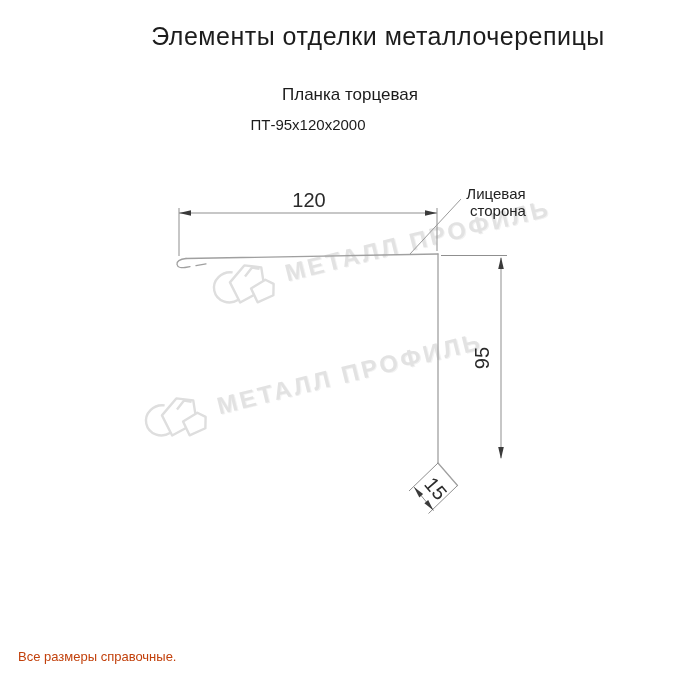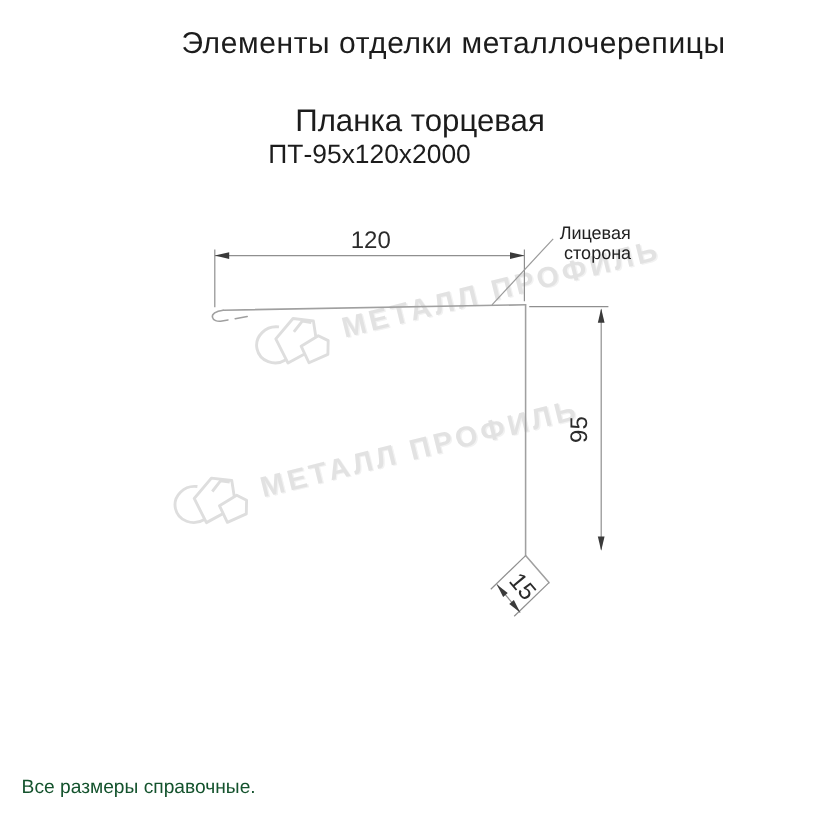--- a/index.html
+++ b/index.html
@@ -6,46 +6,46 @@
   #page{
     position:relative;width:700px;height:700px;background:#ffffff;
     font-family:"Liberation Sans", sans-serif;overflow:hidden;
   }
   .page-title{
     position:absolute;top:22px;left:0;width:700px;text-align:center;
     font-size:25px;font-weight:400;color:#1c1c1c;letter-spacing:0.5px;padding-left:28px;
   }
   .product-name{
     position:absolute;top:85px;left:0;width:700px;text-align:center;
-    font-size:26px;font-weight:400;color:#1c1c1c;
+    font-size:17px;font-weight:400;color:#1c1c1c;
   }
   .product-code{
     position:absolute;top:116px;left:0;width:616px;text-align:center;
-    font-size:22px;font-weight:400;color:#1c1c1c;
+    font-size:15px;font-weight:400;color:#1c1c1c;
   }
   
   .watermark{
     position:absolute;display:flex;align-items:center;gap:10px;
     transform:rotate(-14deg);transform-origin:left center;
     pointer-events:none;user-select:none;
   }
   .watermark .wm-text{
     font-size:24px;font-weight:700;letter-spacing:3px;color:#e2e2e2;
     white-space:nowrap;
     text-shadow:1px 1px 0 #f2f2f2;
   }
   .wm-row1{left:204px;top:265px;}
   .wm-row2{left:136px;top:398px;}
   
   .drawing{position:absolute;left:0;top:0;width:700px;height:700px;}
   .dim-text{font-size:20px;fill:#2b2b2b;font-family:"Liberation Sans",sans-serif;}
   .label-text{font-size:15px;fill:#222222;font-family:"Liberation Sans",sans-serif;}
   .footer{
-    position:absolute;left:18px;top:647px;color:#14532d;
-    font-size:16px;line-height:19px;
+    position:absolute;left:18px;top:647px;color:#c2410c;
+    font-size:13px;line-height:19px;
   }
 </style>
 </head>
 <body>
 
 <div id="page">
 
   <div class="page-title">Элементы отделки металлочерепицы</div>
   <div class="product-name">Планка торцевая</div>
   <div class="product-code">ПТ-95х120х2000</div>

